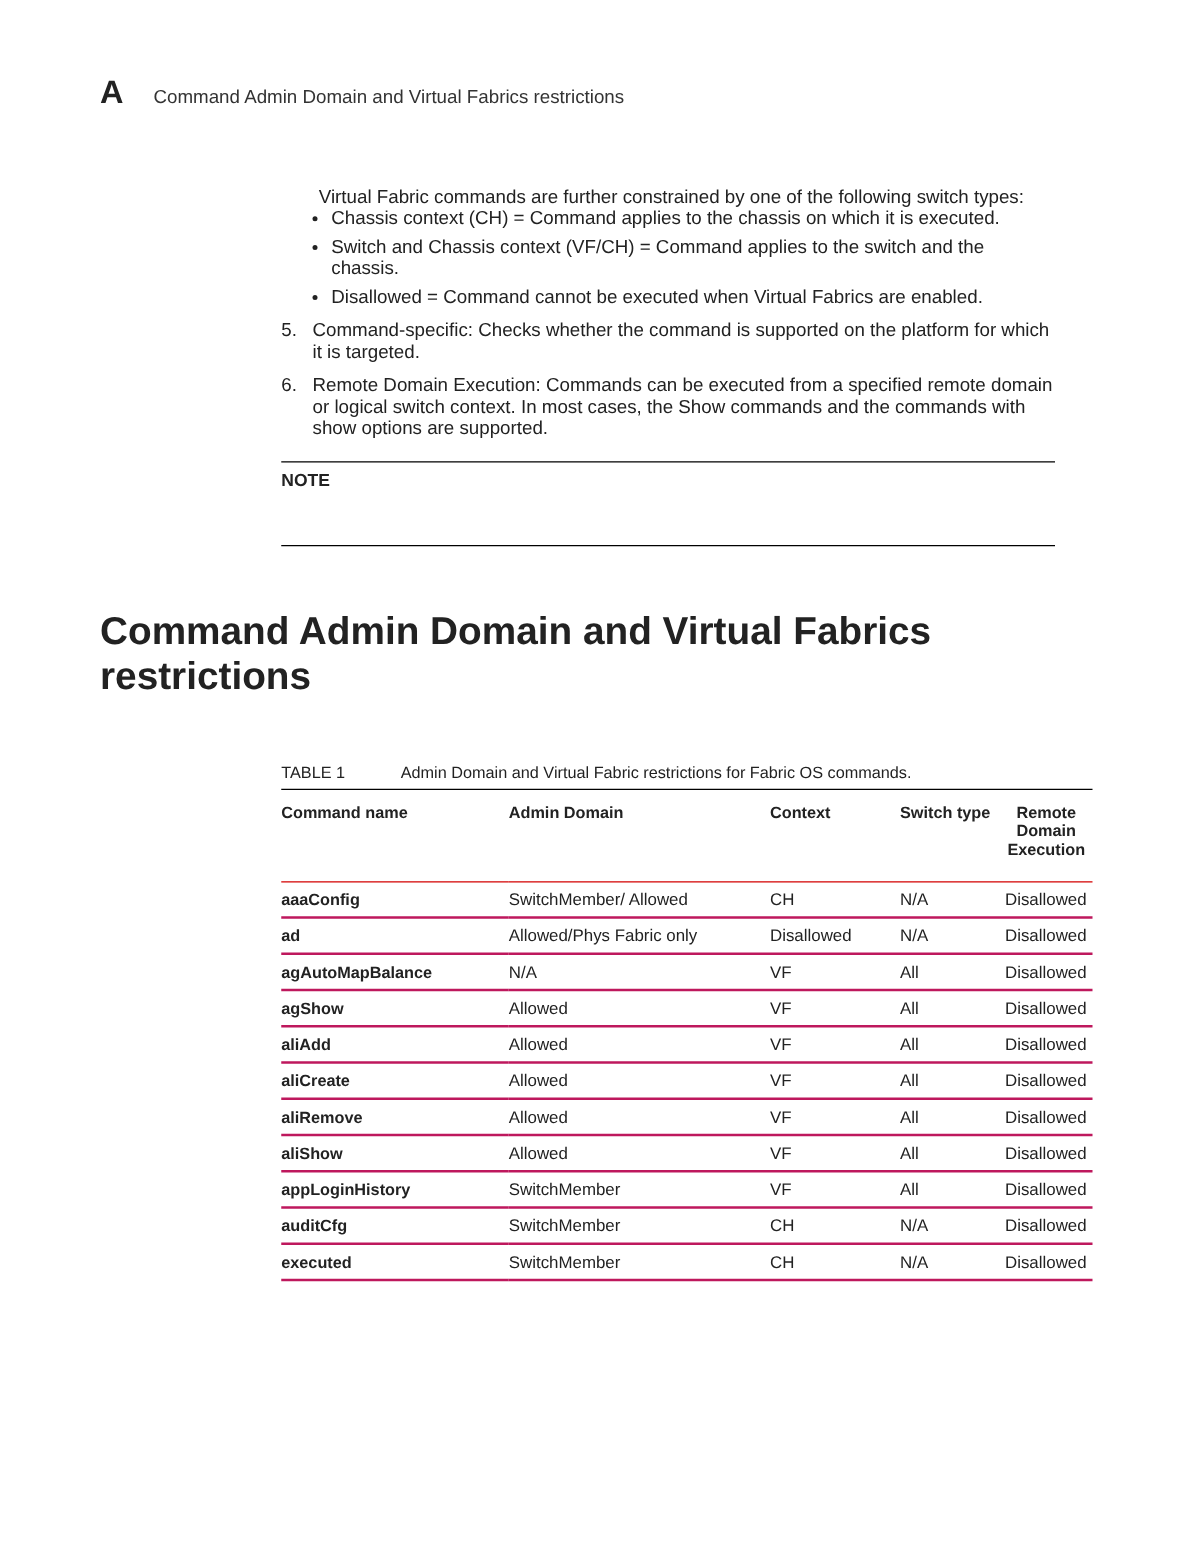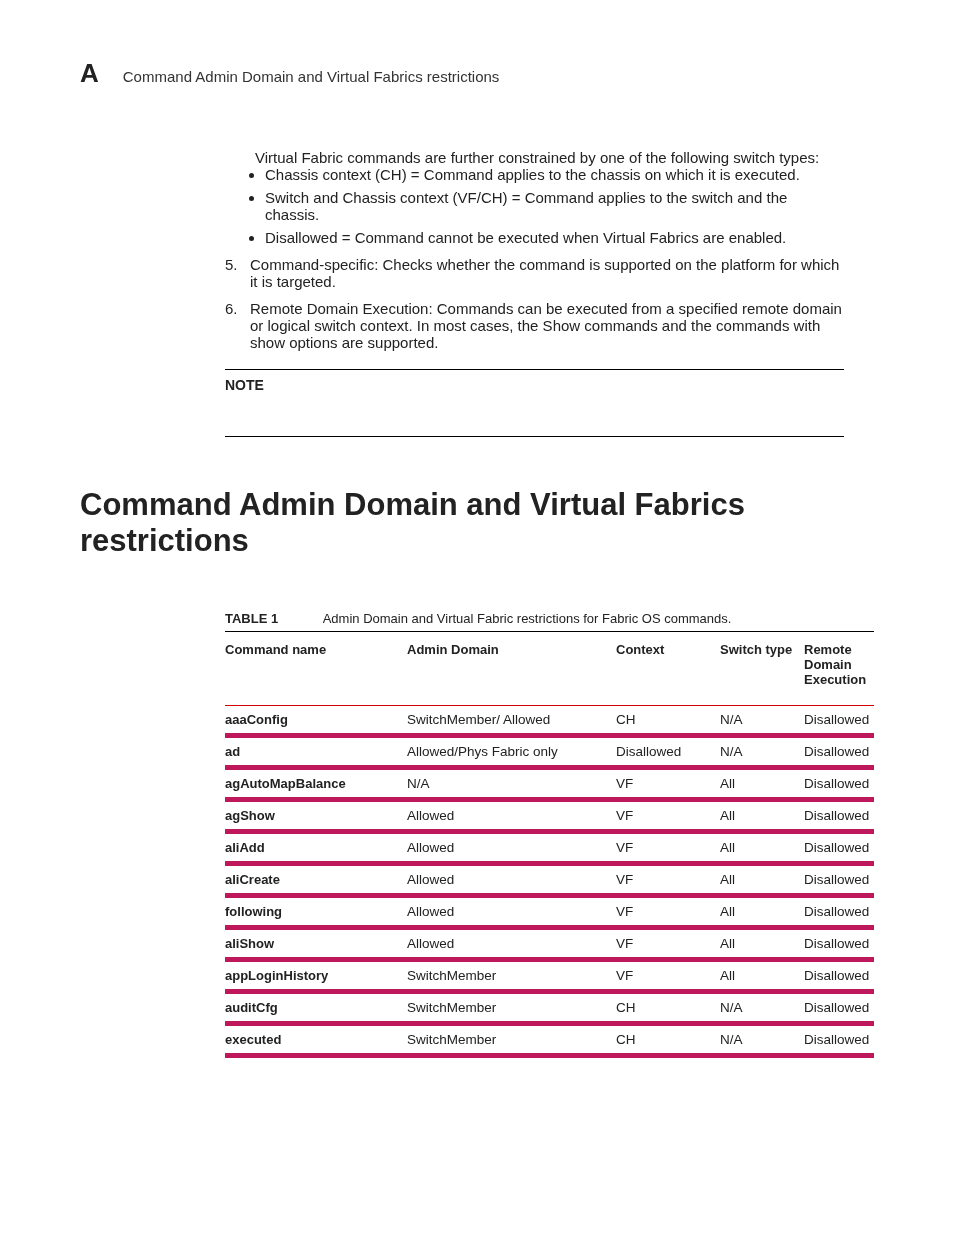--- a/index.html
+++ b/index.html
@@ -68,21 +68,21 @@
   .table-area {
     margin-left: 145px;
     margin-right: 0;
   }
   .table-caption {
     border-bottom: 1.5px solid #000;
     padding-bottom: 4px;
     margin-bottom: 6px;
   }
   .table-label {
-    font-weight: bold;
+    font-weight: normal;
     font-size: 13px;
     margin-right: 40px;
   }
   .table-title {
     font-weight: normal;
     font-size: 13px;
   }
   table {
     border-collapse: collapse;
     width: 100%;
@@ -97,31 +97,31 @@
   }
   thead tr {
     border-bottom: 1.2px solid #d40000;
     margin-left: 16px;
   }
   tbody td {
     padding: 6px 4px 6px 0;
     vertical-align: top;
   }
   tbody tr {
-    border-bottom: 5px solid #be185d;
+    border-bottom: 2px solid #be185d;
   }
   td.cmd {
     font-weight: bold;
     font-size: 13px;
   }
   .col-cmd { width: 178px; }
   .col-ad { width: 205px; }
   .col-ctx { width: 100px; }
   .col-sw { width: 80px; }
-  .col-rem { width: auto; }
+  .col-rem { width: auto; text-align: center; }
 </style>
 </head>
 <body>
 
 <div class="page">
 
   <div class="header">
     <span class="header-A">A</span>
     <span class="header-sub">Command Admin Domain and Virtual Fabrics restrictions</span>
   </div>
@@ -204,21 +204,21 @@
             <td>Disallowed</td>
           </tr>
           <tr>
             <td class="cmd">aliCreate</td>
             <td>Allowed</td>
             <td>VF</td>
             <td>All</td>
             <td>Disallowed</td>
           </tr>
           <tr>
-            <td class="cmd">following</td>
+            <td class="cmd">aliRemove</td>
             <td>Allowed</td>
             <td>VF</td>
             <td>All</td>
             <td>Disallowed</td>
           </tr>
           <tr>
             <td class="cmd">aliShow</td>
             <td>Allowed</td>
             <td>VF</td>
             <td>All</td>

